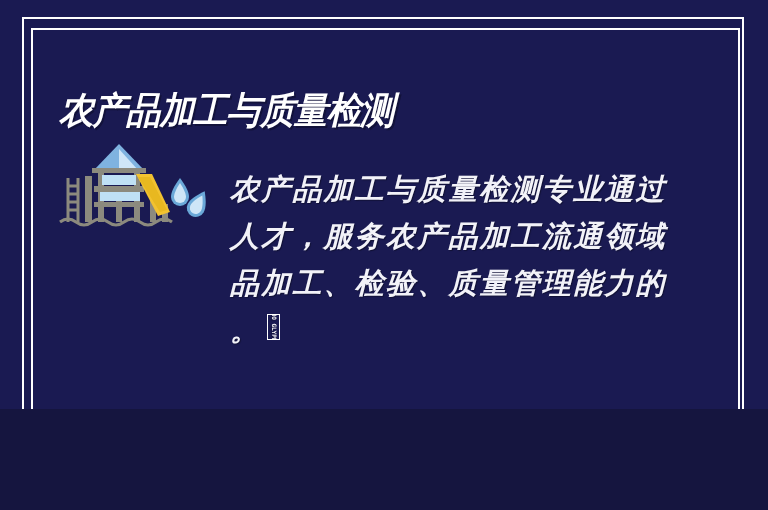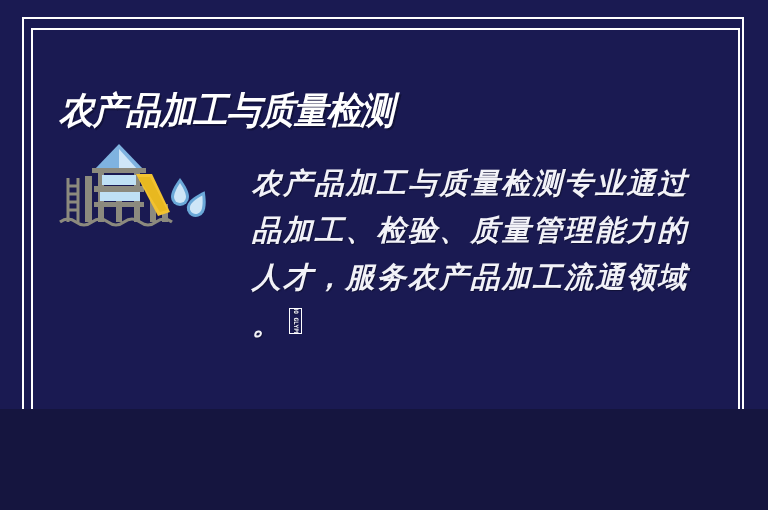--- a/index.html
+++ b/index.html
@@ -62,31 +62,30 @@
     left: 58px;
     top: 142px;
     width: 160px;
     height: 92px;
   }
 
   
   .body-text {
     position: absolute;
     left: 230px;
-    top: 160px;
+    top: 166px;
     width: 440px;
     font-size: 29px;
     line-height: 47px;
     color: #f2f2f8;
     font-style: italic;
     font-weight: 600;
     letter-spacing: 2.2px;
     font-family: "DejaVu Sans", "Liberation Sans", sans-serif;
     text-shadow: 1px 1px 1px rgba(0,0,0,0.35);
-    margin-left: 22px;
   }
   .tofu {
     display: inline-block;
     vertical-align: baseline;
     width: 13px;
     height: 26px;
     border: 1.5px solid #ffffff;
     box-sizing: border-box;
     position: relative;
     margin-left: 6px;
@@ -160,20 +159,20 @@
       </g>
       <g>
         <path d="M142,48 c6,8 9,14 9,19 a9,9 0 0 1 -18,0 c0,-5 3,-11 9,-19 z" fill="#6aa8d8" transform="rotate(28 142 58)"></path>
         <path d="M142,53 c4,6 6,11 6,14 a6,6 0 0 1 -12,0 c0,-3 2,-8 6,-14 z" fill="#cfe6f7" transform="rotate(28 142 58)"></path>
       </g>
     </svg>
   </div>
 
   <div class="body-text">
     <div>农产品加工与质量检测专业通过</div>
+    <div>人才，服务农产品加工流通领域</div>
     <div>品加工、检验、质量管理能力的</div>
-    <div>人才，服务农产品加工流通领域</div>
     <div>
       <span>。</span><span class="tofu"><span>NO GLYPH</span></span>
     </div>
   </div>
 
 </div>
 
 </body></html>

